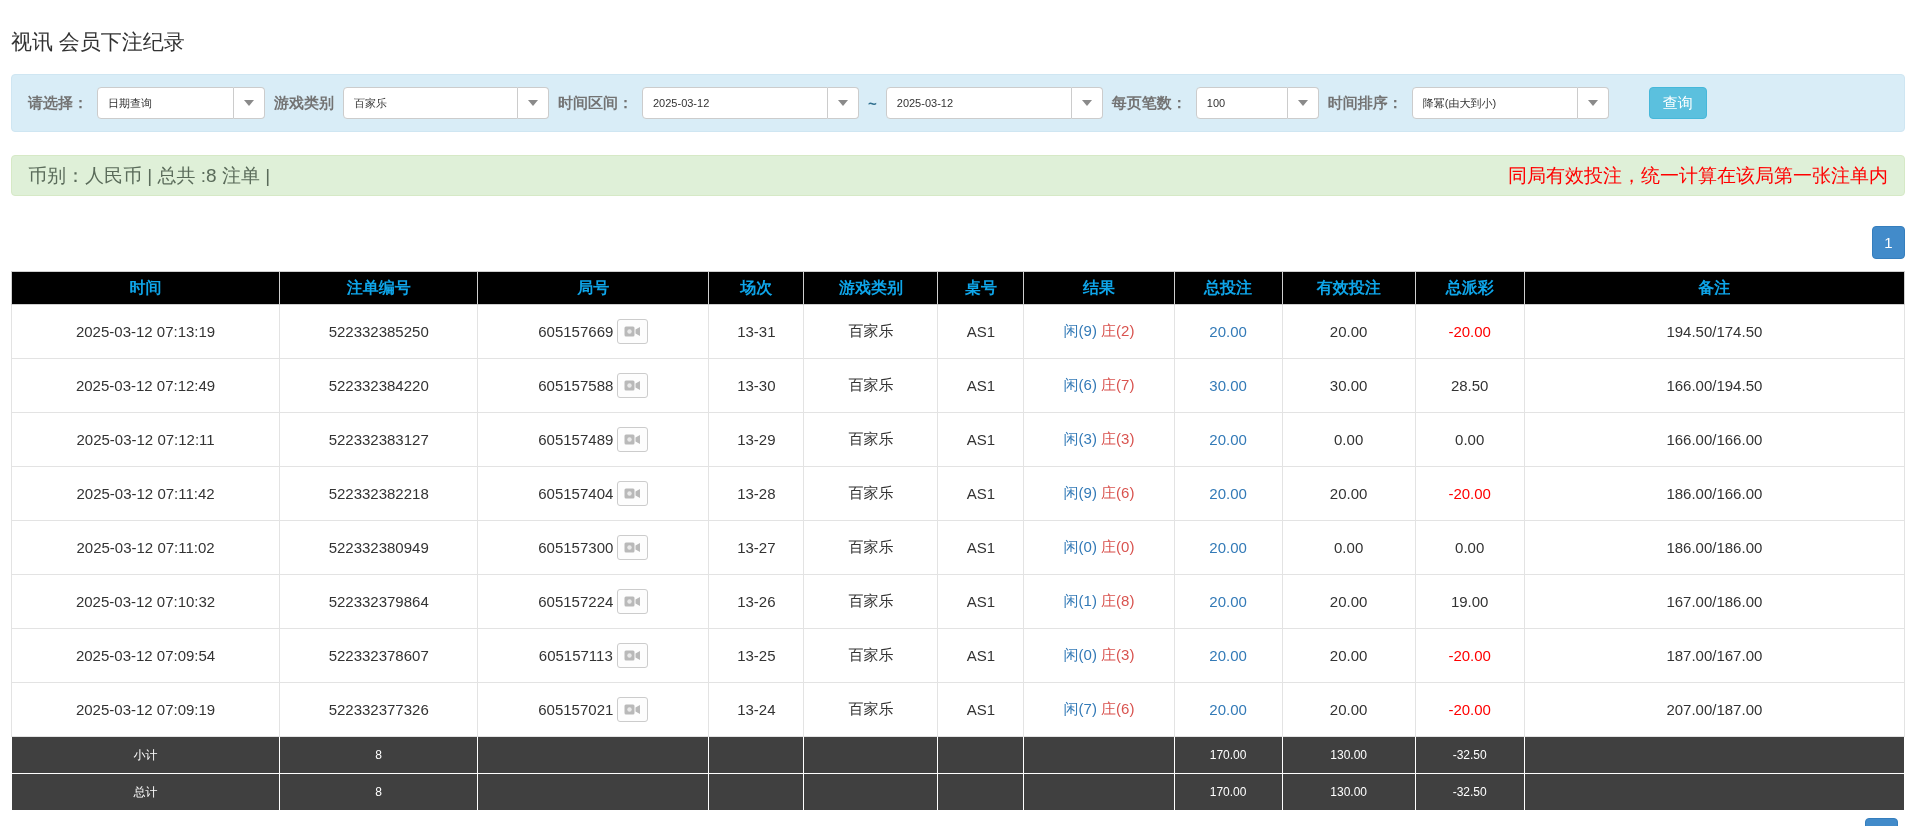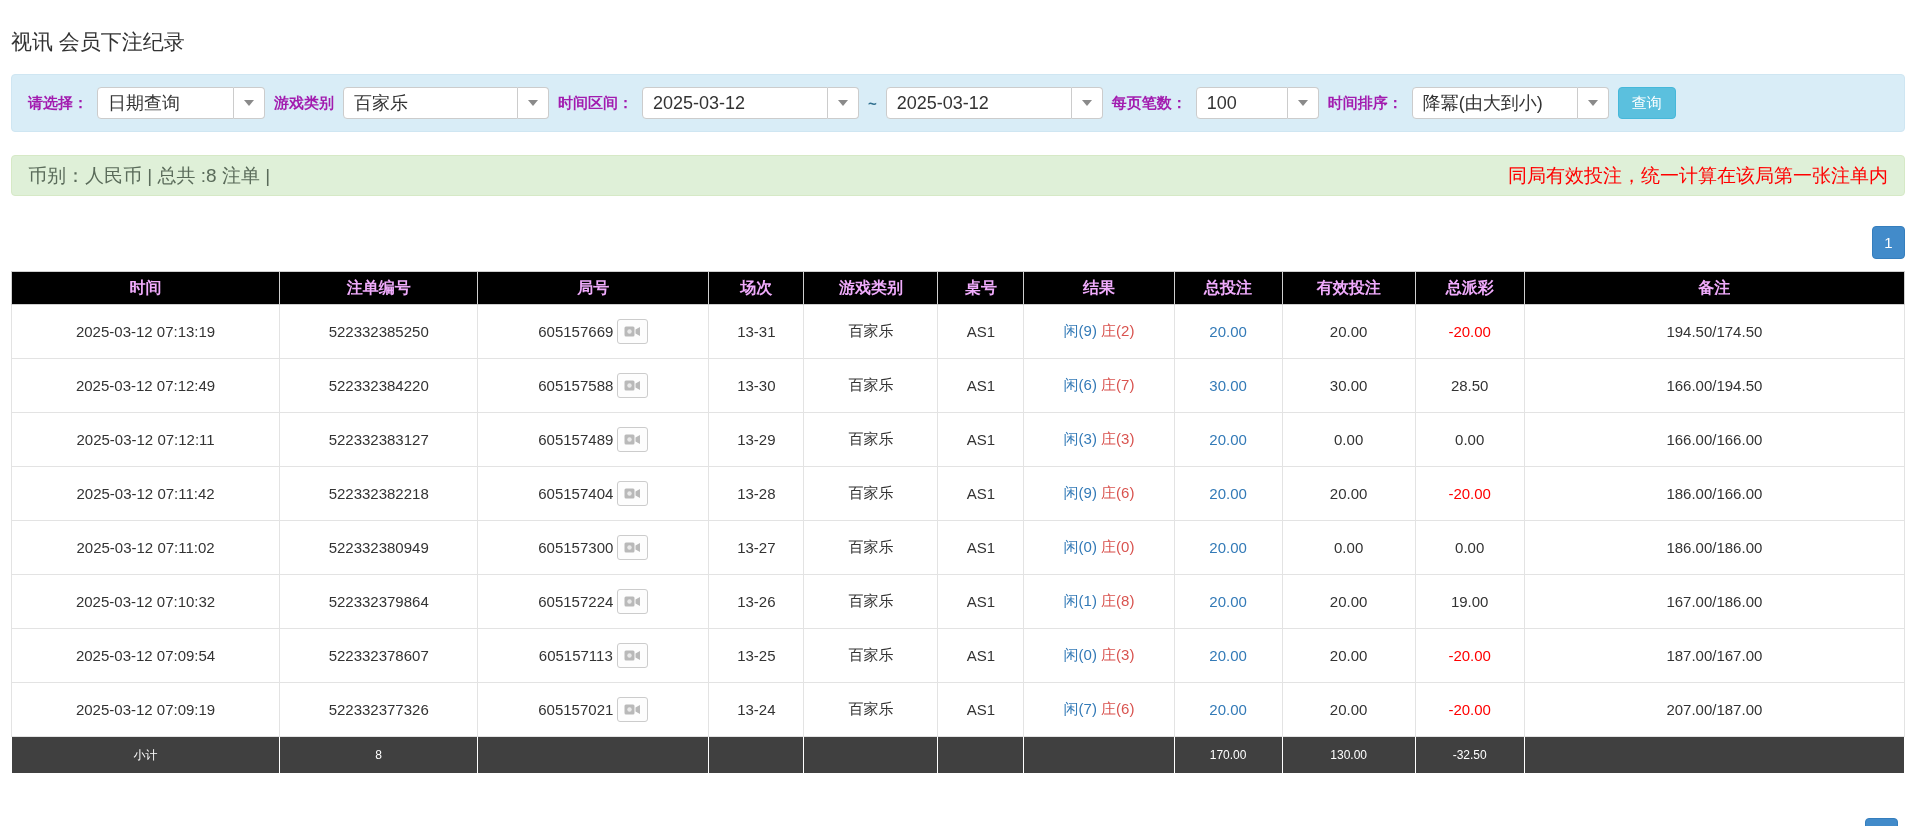--- a/index.html
+++ b/index.html
@@ -14,29 +14,29 @@
     margin-top: 18px;
     background: #d9edf7;
     border: 1px solid #cfe6f2;
     border-radius: 4px;
     padding: 12px 16px;
     display: flex;
     align-items: center;
     gap: 9px;
     height: 58px;
   }
-  .filter-label { color: #a21caf; font-weight: bold; font-size: 15px; white-space: nowrap; }
+  .filter-label { color: #737373; font-weight: bold; font-size: 15px; white-space: nowrap; }
   .combo { display: inline-flex; align-items: stretch; height: 32px; }
   .combo-input {
     height: 32px;
     border: 1px solid #ccc;
     border-radius: 4px 0 0 4px;
     background: #fff;
     padding: 0 10px;
-    font-size: 18px;
+    font-size: 11px;
     color: #333;
     font-family: "Liberation Sans", "DejaVu Sans", sans-serif;
     outline: none;
   }
   .combo-btn {
     width: 31px;
     height: 32px;
     border: 1px solid #ccc;
     border-left: none;
     border-radius: 0 4px 4px 0;
@@ -61,20 +61,21 @@
   .query-btn {
     height: 32px;
     padding: 0 13px;
     background: #5bc0de;
     border: 1px solid #46b8da;
     border-radius: 4px;
     color: #fff;
     font-size: 15px;
     cursor: pointer;
     white-space: nowrap;
+    margin-left: 31px;
   }
 
   
   .summary-bar {
     margin-top: 23px;
     background: #dff0d8;
     border: 1px solid #d6e9c6;
     border-radius: 4px;
     padding: 0 16px;
     height: 41px;
@@ -99,21 +100,21 @@
     align-items: center;
     justify-content: center;
     cursor: pointer;
   }
   .page-btn-bottom { position: absolute; top: 818px; right: 18px; }
 
   
   table { width: 100%; border-collapse: collapse; table-layout: fixed; margin-top: 12px; }
   thead th {
     background: #000;
-    color: #f0abfc;
+    color: #0ea5e9;
     font-size: 16px;
     font-weight: bold;
     height: 33px;
     text-align: center;
     border: 1px solid #cfcfcf;
   }
   tbody td {
     height: 54px;
     text-align: center;
     font-size: 15px;
@@ -483,18 +484,31 @@
         <td></td>
           <td></td>
           <td></td>
         <td></td>
           <td></td>
         <td>170.00</td>
         <td>130.00</td>
         <td class="neg">-32.50</td>
         <td></td>
       </tr>
+      <tr>
+        <td>总计</td>
+        <td>8</td>
+        <td></td>
+          <td></td>
+          <td></td>
+        <td></td>
+          <td></td>
+        <td>170.00</td>
+        <td>130.00</td>
+        <td class="neg">-32.50</td>
+        <td></td>
+      </tr>
     </tbody>
   </table>
 
 </div>
 
 <button class="page-btn page-btn-bottom">1</button>
 
 </body></html>

